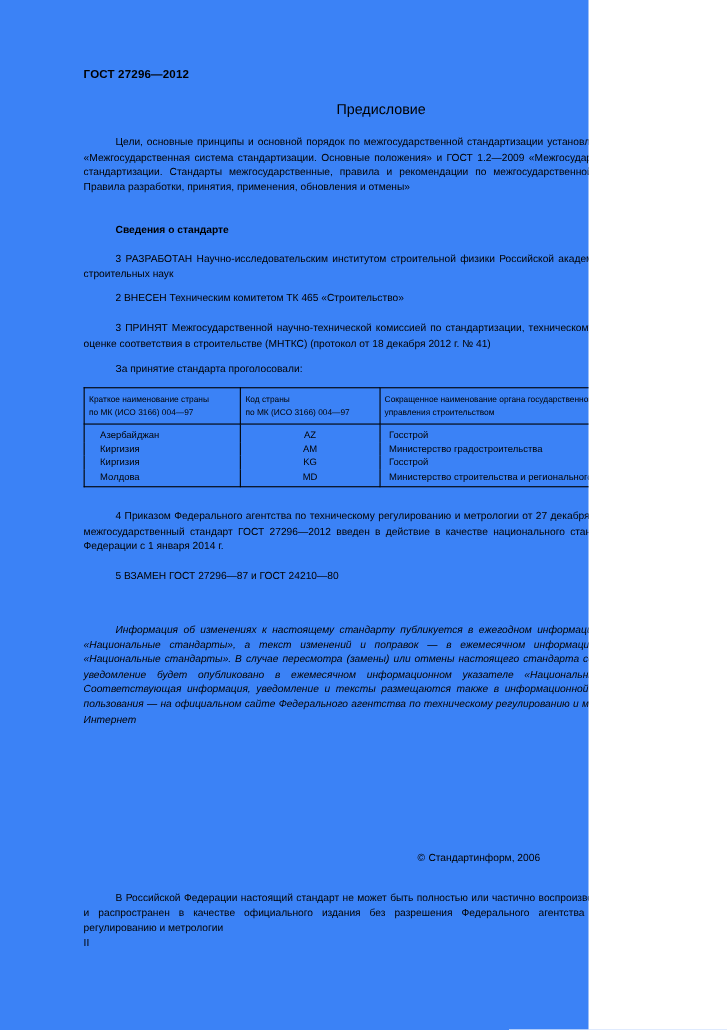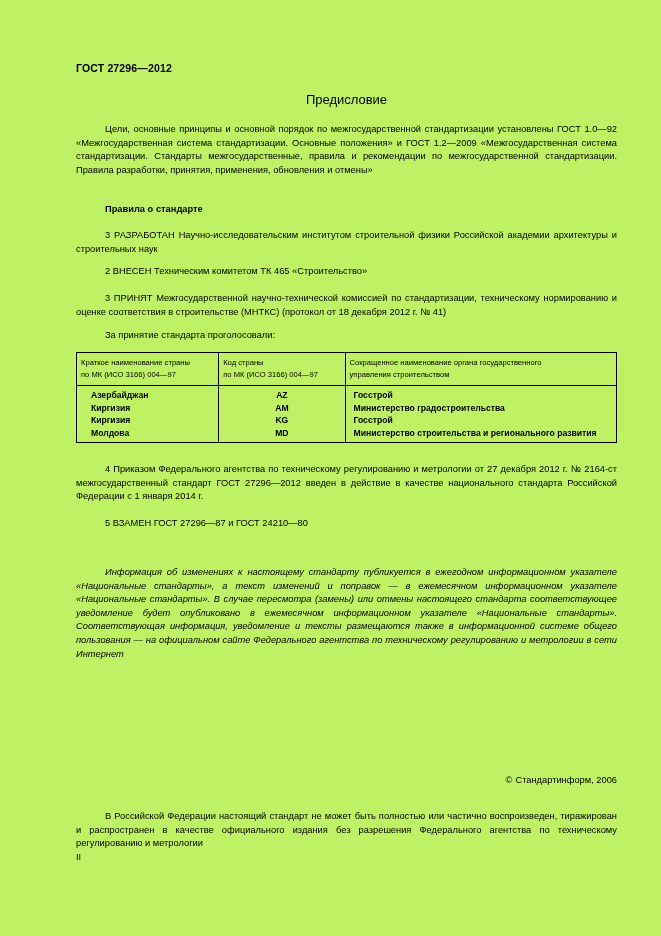--- a/index.html
+++ b/index.html
@@ -6,23 +6,23 @@
     margin: 0;
     padding: 0;
     background: #ffffff;
   }
   body {
     font-family: "Liberation Sans", sans-serif;
     color: #000000;
   }
   .page {
     position: relative;
-    width: 661px;
+    width: 535px;
     height: 936px;
-    background: #bef264;
+    background: #3b82f6;
     overflow: hidden;
     box-sizing: border-box;
   }
 
   
   .doc-header {
     position: absolute;
     left: 76px;
     top: 62px;
     font-size: 10.5px;
@@ -86,21 +86,20 @@
     text-align: left;
     padding: 4px 4px 5px 4px;
     line-height: 11.5px;
   }
   .vote-table tbody td {
     font-size: 8.6px;
     line-height: 12.6px;
     border-top: none;
     border-bottom: none;
     padding: 0;
-    font-weight: bold;
   }
   .vote-table tbody tr:first-child td {
     padding-top: 3px;
   }
   .vote-table tbody tr:last-child td {
     padding-bottom: 3px;
   }
   .vote-table tbody tr:last-child td { border-bottom: 1px solid #000; }
   .vote-table tbody tr:first-child td { border-top: 1px solid #000; }
   .col-name { width: 139px; }
@@ -131,21 +130,21 @@
 <body>
 
 <div class="page">
 
   <div class="doc-header">ГОСТ 27296—2012</div>
 
   <div class="doc-title">Предисловие</div>
 
   <div class="body-block indent" style="top:123px;">Цели, основные принципы и основной порядок по межгосударственной стандартизации установлены ГОСТ 1.0—92 «Межгосударственная система стандартизации. Основные положения» и ГОСТ 1.2—2009 «Межгосударственная система стандартизации. Стандарты межгосударственные, правила и рекомендации по межгосударственной стандартизации. Правила разработки, принятия, применения, обновления и отмены»</div>
 
-  <div class="section-label" style="top:203px;">Правила о стандарте</div>
+  <div class="section-label" style="top:203px;">Сведения о стандарте</div>
 
   <div class="body-block indent" style="top:229px;">3   РАЗРАБОТАН Научно-исследовательским институтом строительной физики Российской академии архитектуры и строительных наук</div>
 
   <div class="body-block indent" style="top:265px;">2   ВНЕСЕН Техническим комитетом ТК 465 «Строительство»</div>
 
   <div class="body-block indent" style="top:292px;">3   ПРИНЯТ Межгосударственной научно-технической комиссией по стандартизации, техническому нормированию и оценке соответствия в строительстве (МНТКС) (протокол от 18 декабря 2012 г. № 41)</div>
 
   <div class="body-block indent" style="top:329px;">За принятие стандарта проголосовали:</div>
 
   <table class="vote-table">

